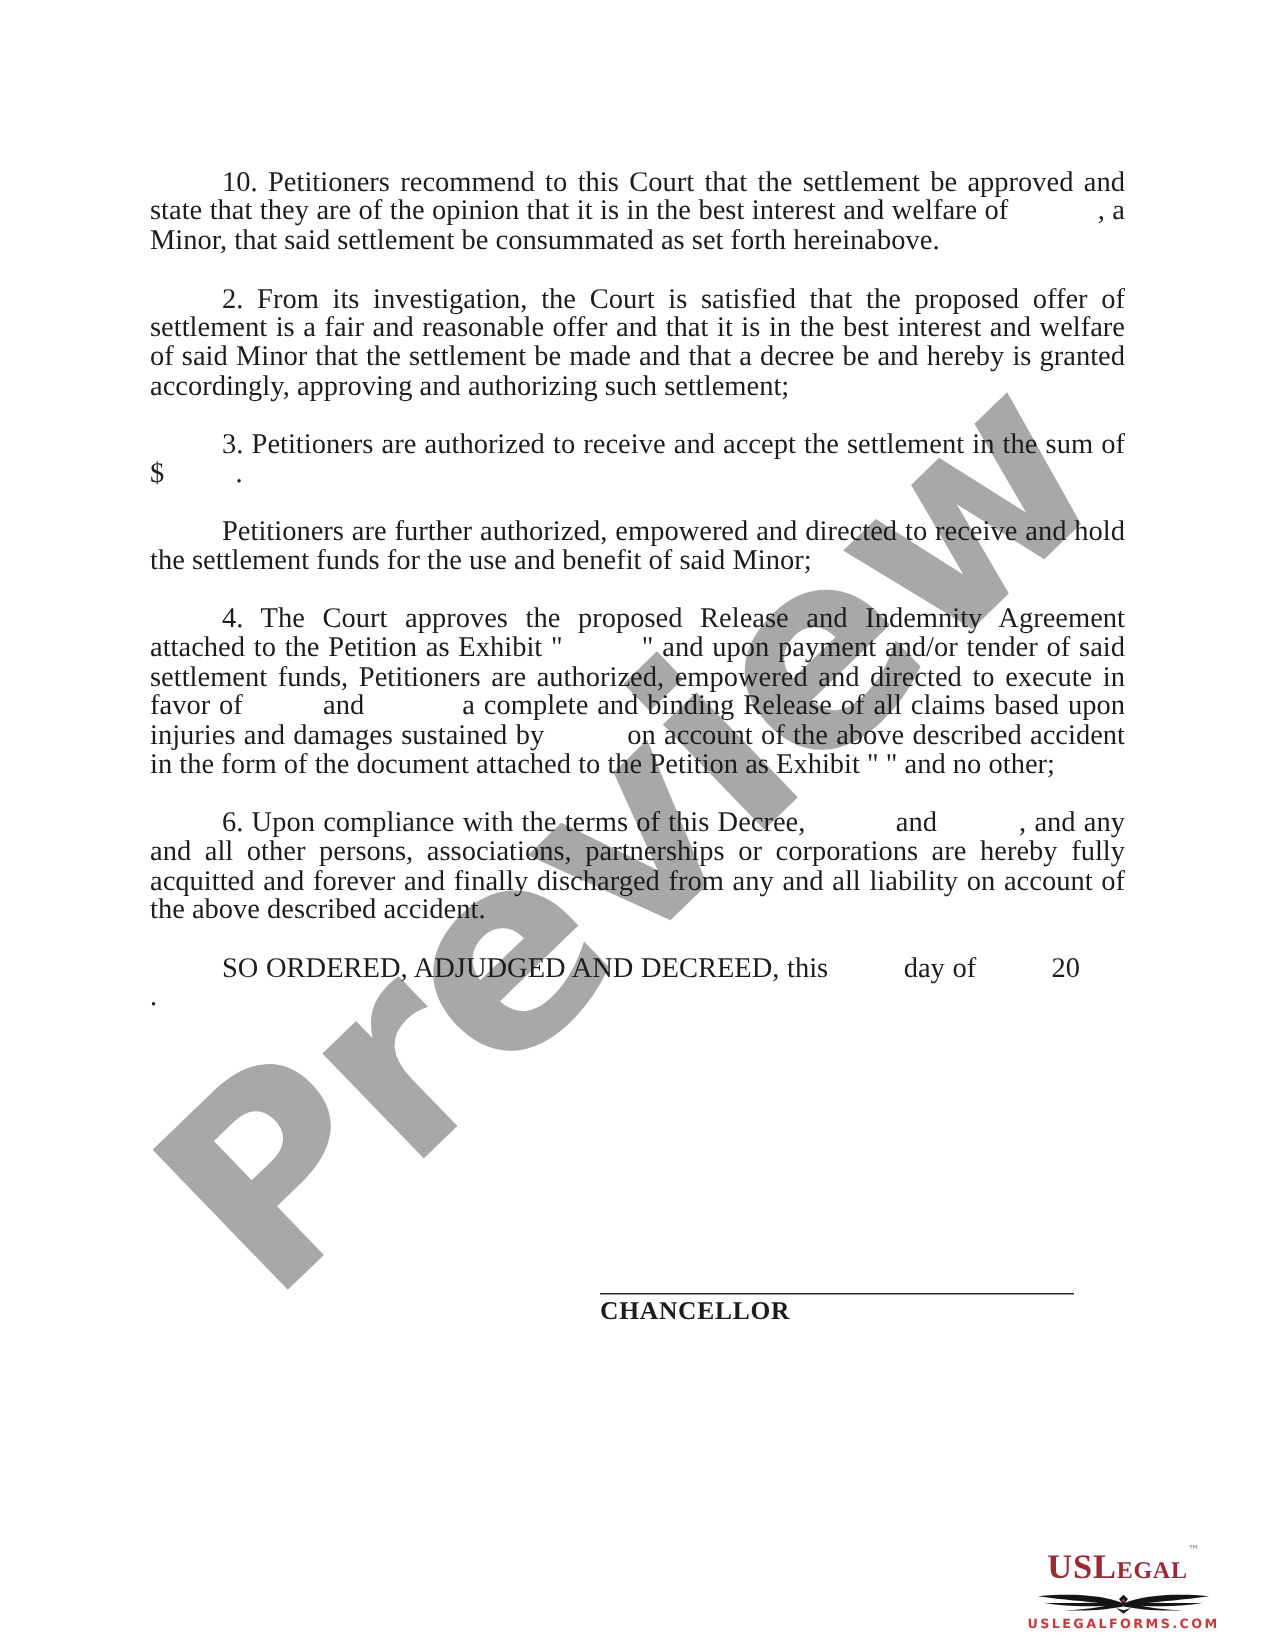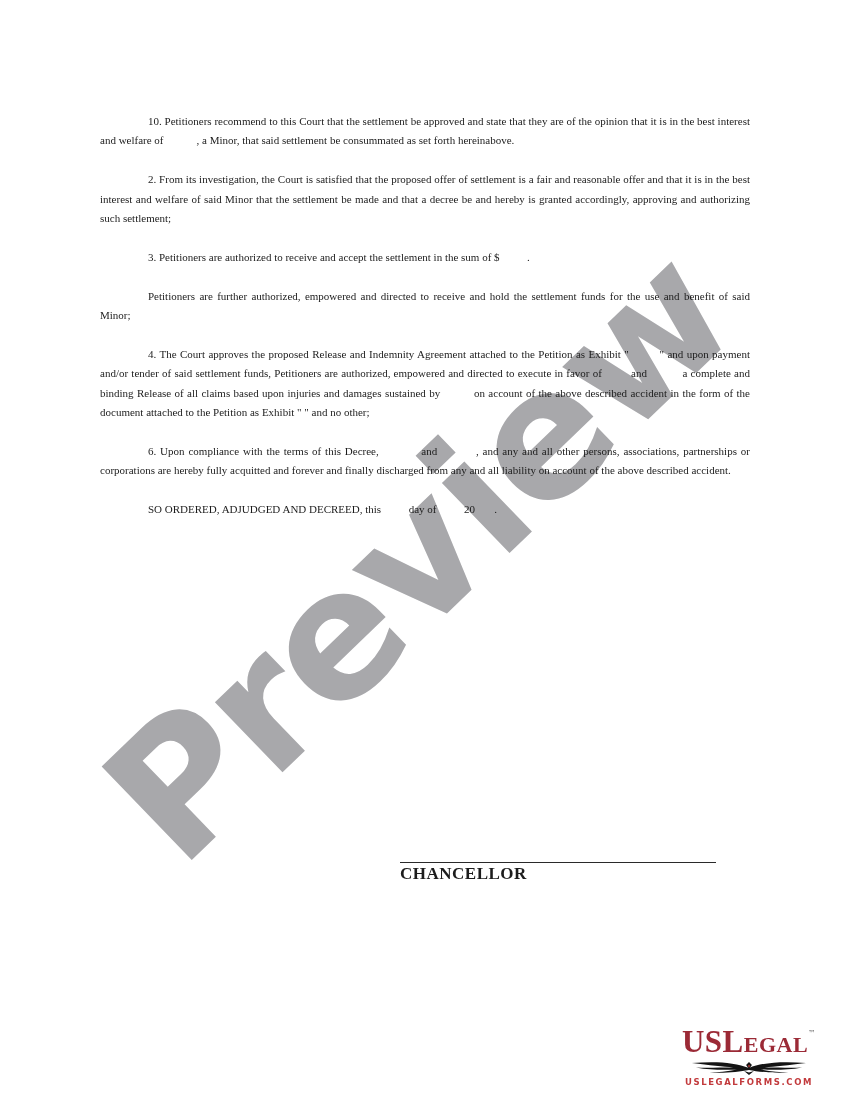--- a/index.html
+++ b/index.html
@@ -29,21 +29,21 @@
     white-space: nowrap;
     z-index: 1;
     user-select: none;
   }
   .content {
     position: absolute;
     left: 100px;
     top: 112px;
     width: 650px;
     z-index: 2;
-    font-size: 11px;
+    font-size: 19px;
     line-height: 19.4px;
     text-align: justify;
   }
   .content p {
     margin: 0 0 19.4px 0;
     text-indent: 48px;
   }
   .signature-block {
     position: absolute;
     left: 400px;
@@ -72,21 +72,21 @@
     cursor: pointer;
   }
   .logo-top {
     line-height: 28px;
     white-space: nowrap;
   }
   .logo-brand {
     font-family: "Liberation Serif", serif;
     font-variant: small-caps;
     font-weight: bold;
-    font-size: 31px;
+    font-size: 23px;
     color: #9b2a36;
     letter-spacing: 0.5px;
   }
   .logo-tm {
     font-family: "DejaVu Sans", sans-serif;
     font-size: 8px;
     color: #777777;
     vertical-align: 16px;
   }
   .eagle {

